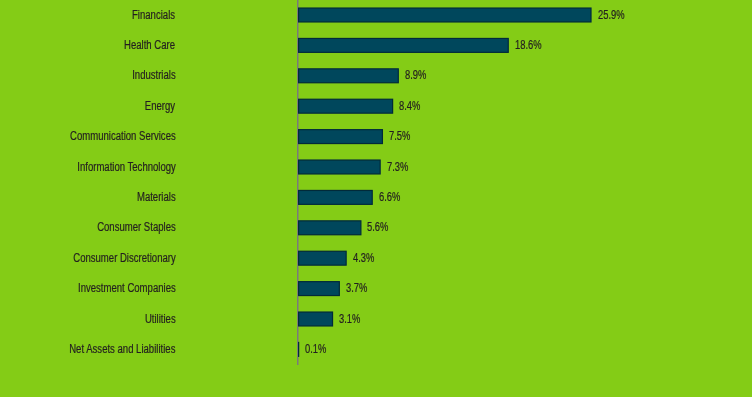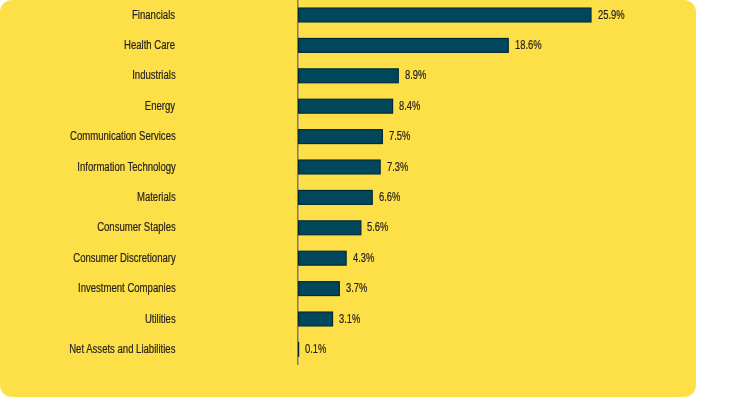--- a/index.html
+++ b/index.html
@@ -9,24 +9,23 @@
     background: #ffffff;
   }
   body {
     width: 752px;
     height: 397px;
     overflow: hidden;
     font-family: "Liberation Sans", sans-serif;
   }
   #chart {
     position: relative;
-    width: 696px;
+    width: 752px;
     height: 397px;
-    background: #fde047;
-    border-radius: 12px;
+    background: #84cc16;
   }
   #plot-svg {
     position: absolute;
     left: 0;
     top: 0;
   }
   #labels {
     position: absolute;
     left: 0;
     top: 0;

